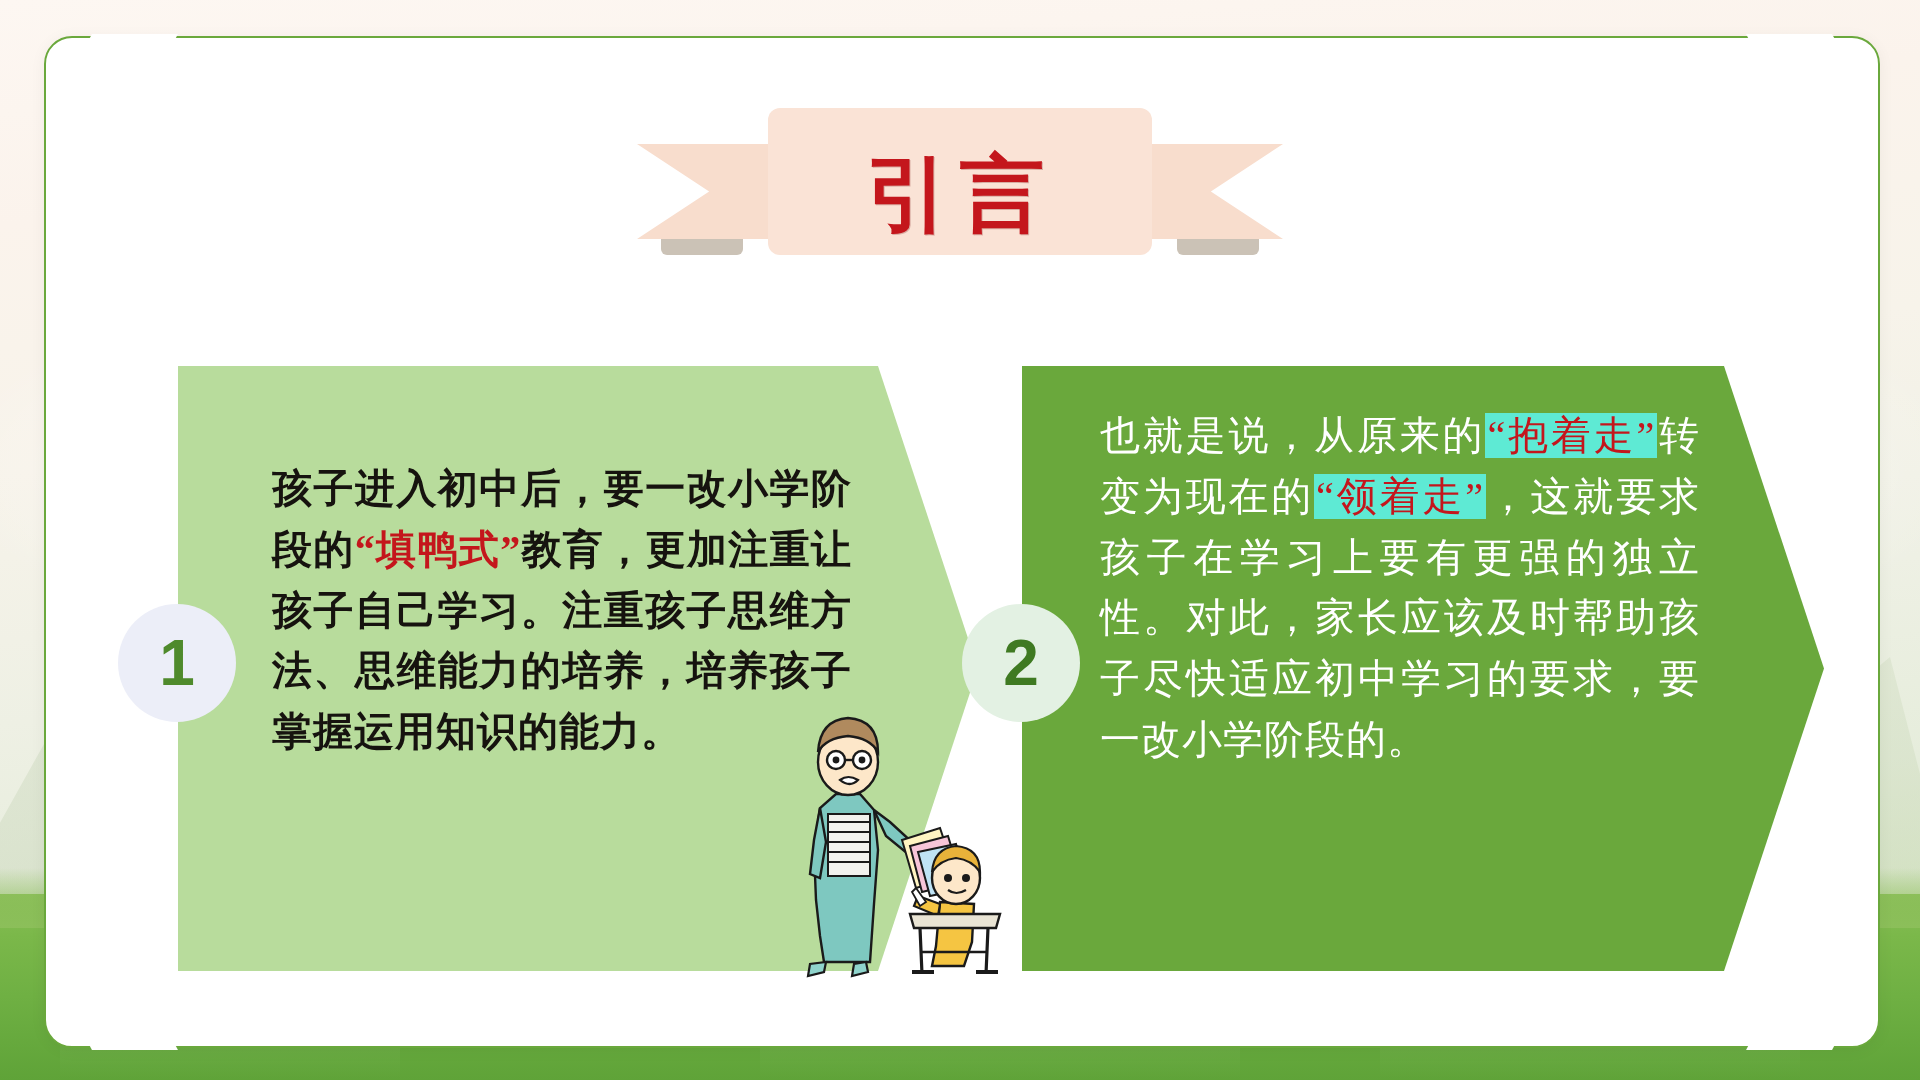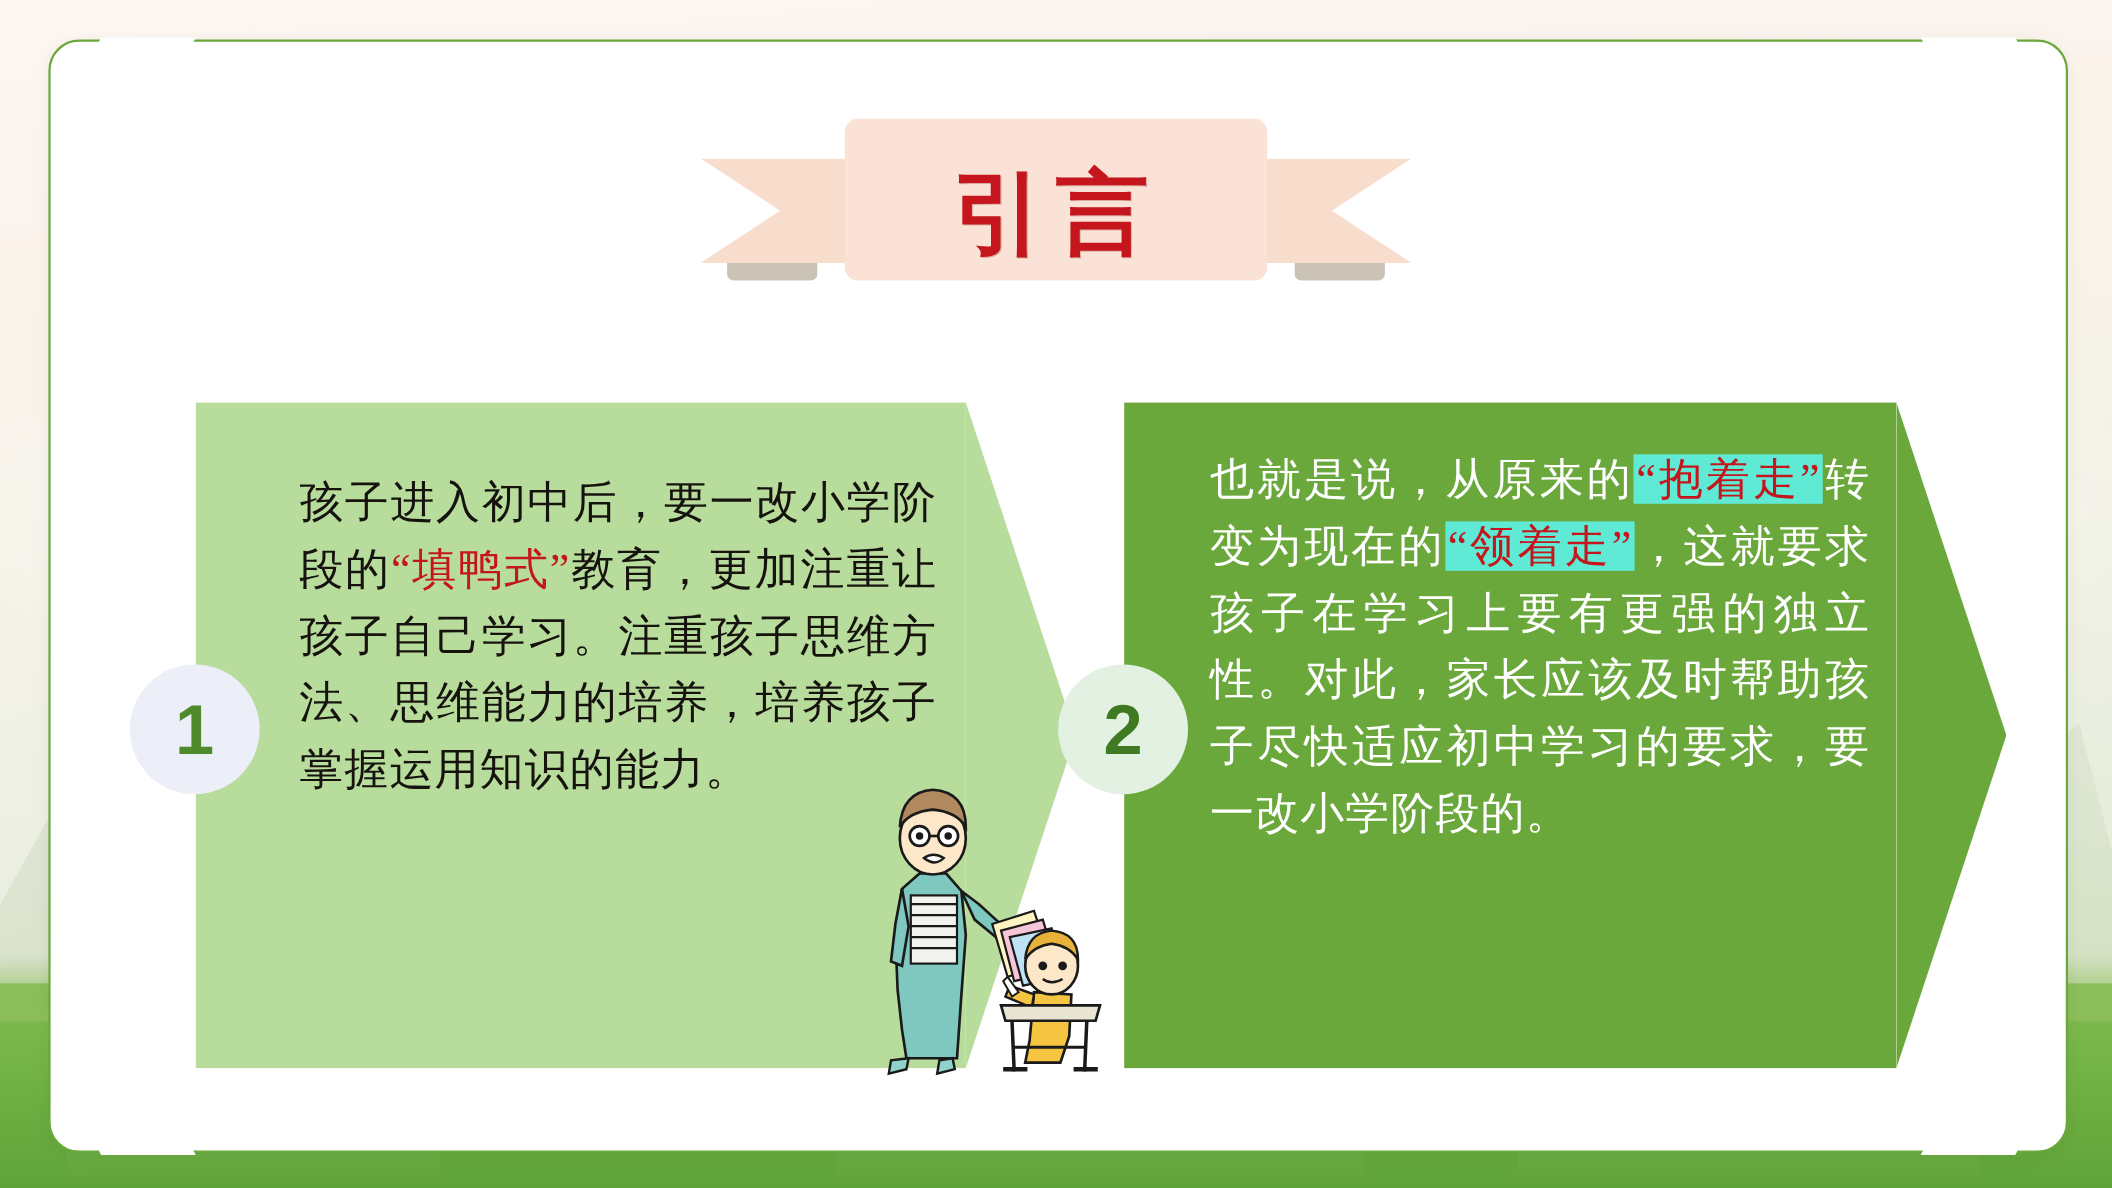--- a/index.html
+++ b/index.html
@@ -108,21 +108,21 @@
   #badge-1{left:-60px;top:238px;background:#eceef8;color:#4f8a2c;}
   #badge-2{left:-60px;top:238px;background:#e3f1e3;color:#3f7a22;}
 
   
   .ptext{
     position:absolute;left:94px;width:580px;
     font-family:"Liberation Serif","DejaVu Serif",serif;
     font-size:40px;line-height:1.52;letter-spacing:1px;
     text-align:justify;
   }
-  #text-left{top:61px;color:#16130f;font-weight:400;}
+  #text-left{top:93px;color:#16130f;font-weight:700;}
   #text-left .accent{color:#c4161c;}
 
   #text-right{left:78px;top:40px;width:600px;color:#ffffff;font-weight:500;}
   .hl{background:#5eead4;color:#c4161c;padding:0 2px;}
 
   
   #illus{position:absolute;left:790px;top:690px;width:230px;height:290px;z-index:7;}
 </style>
 </head>
 <body>

